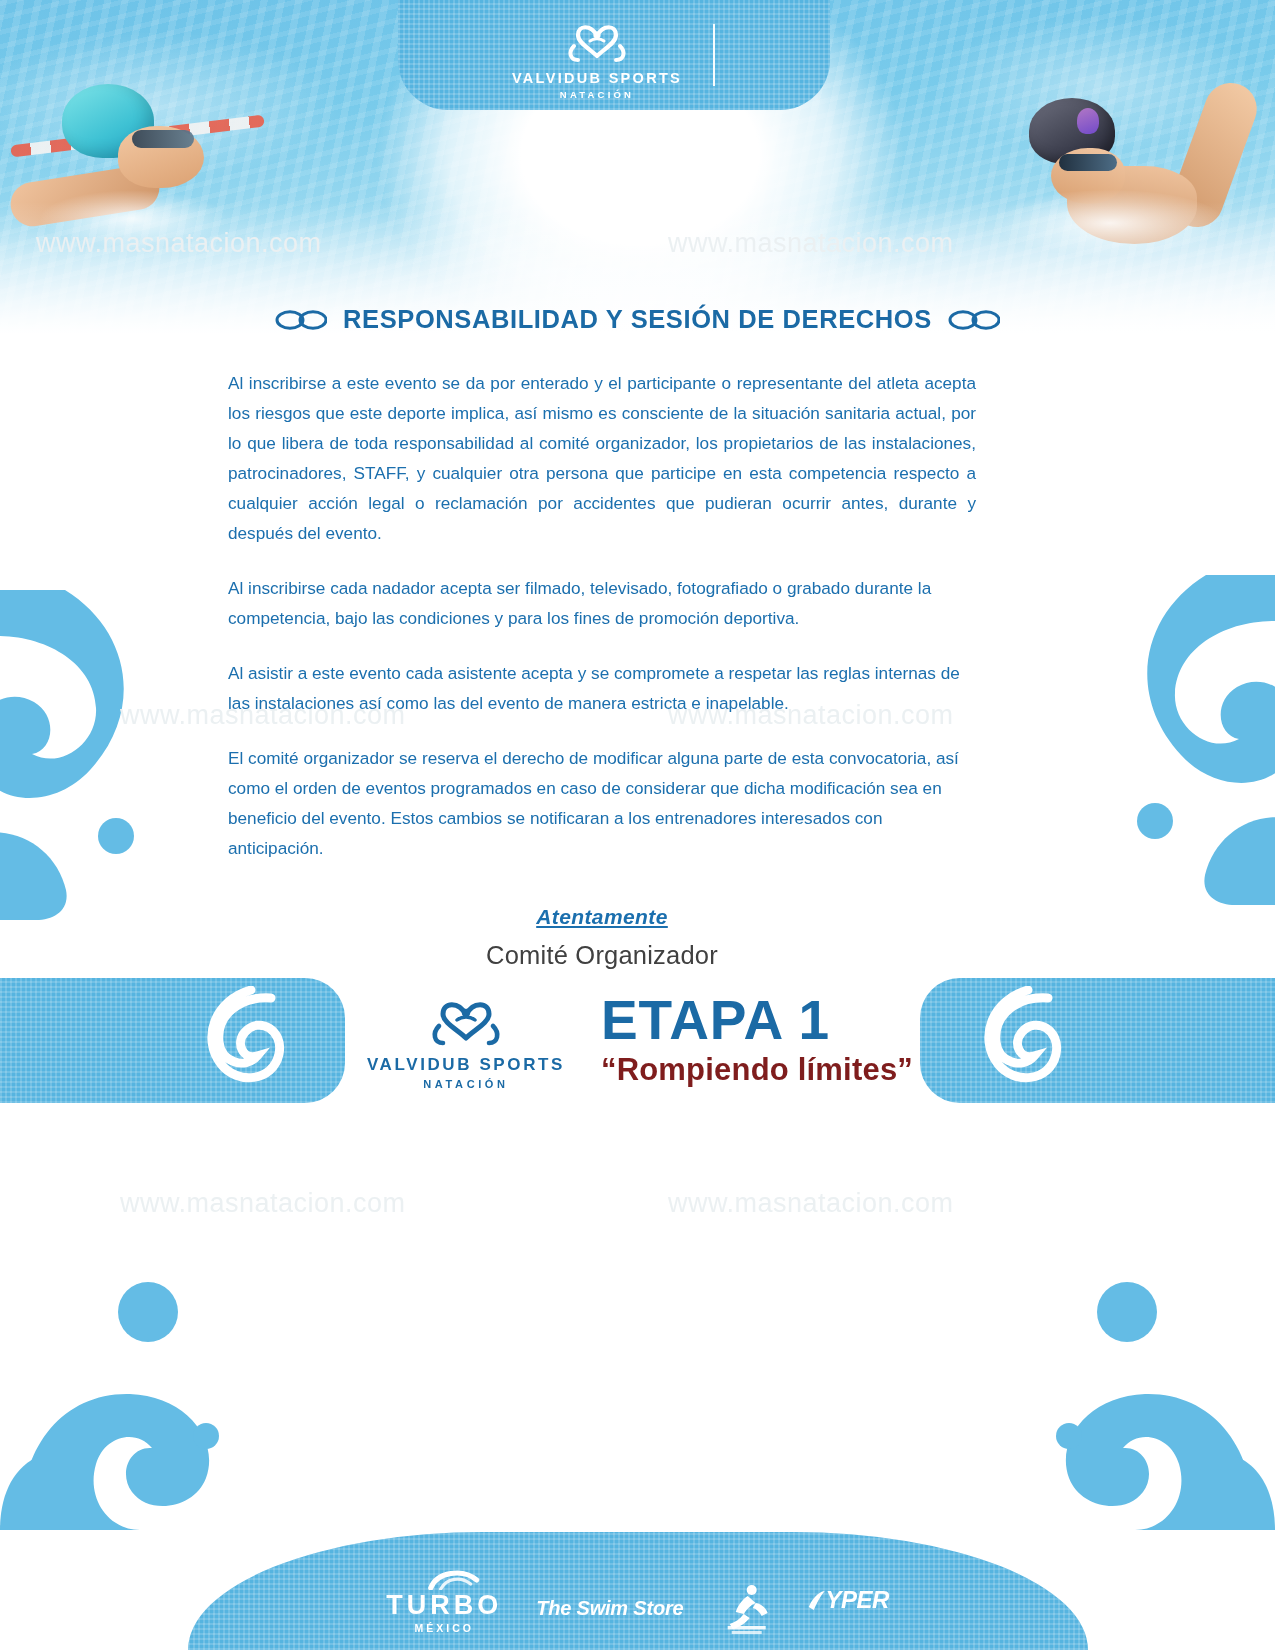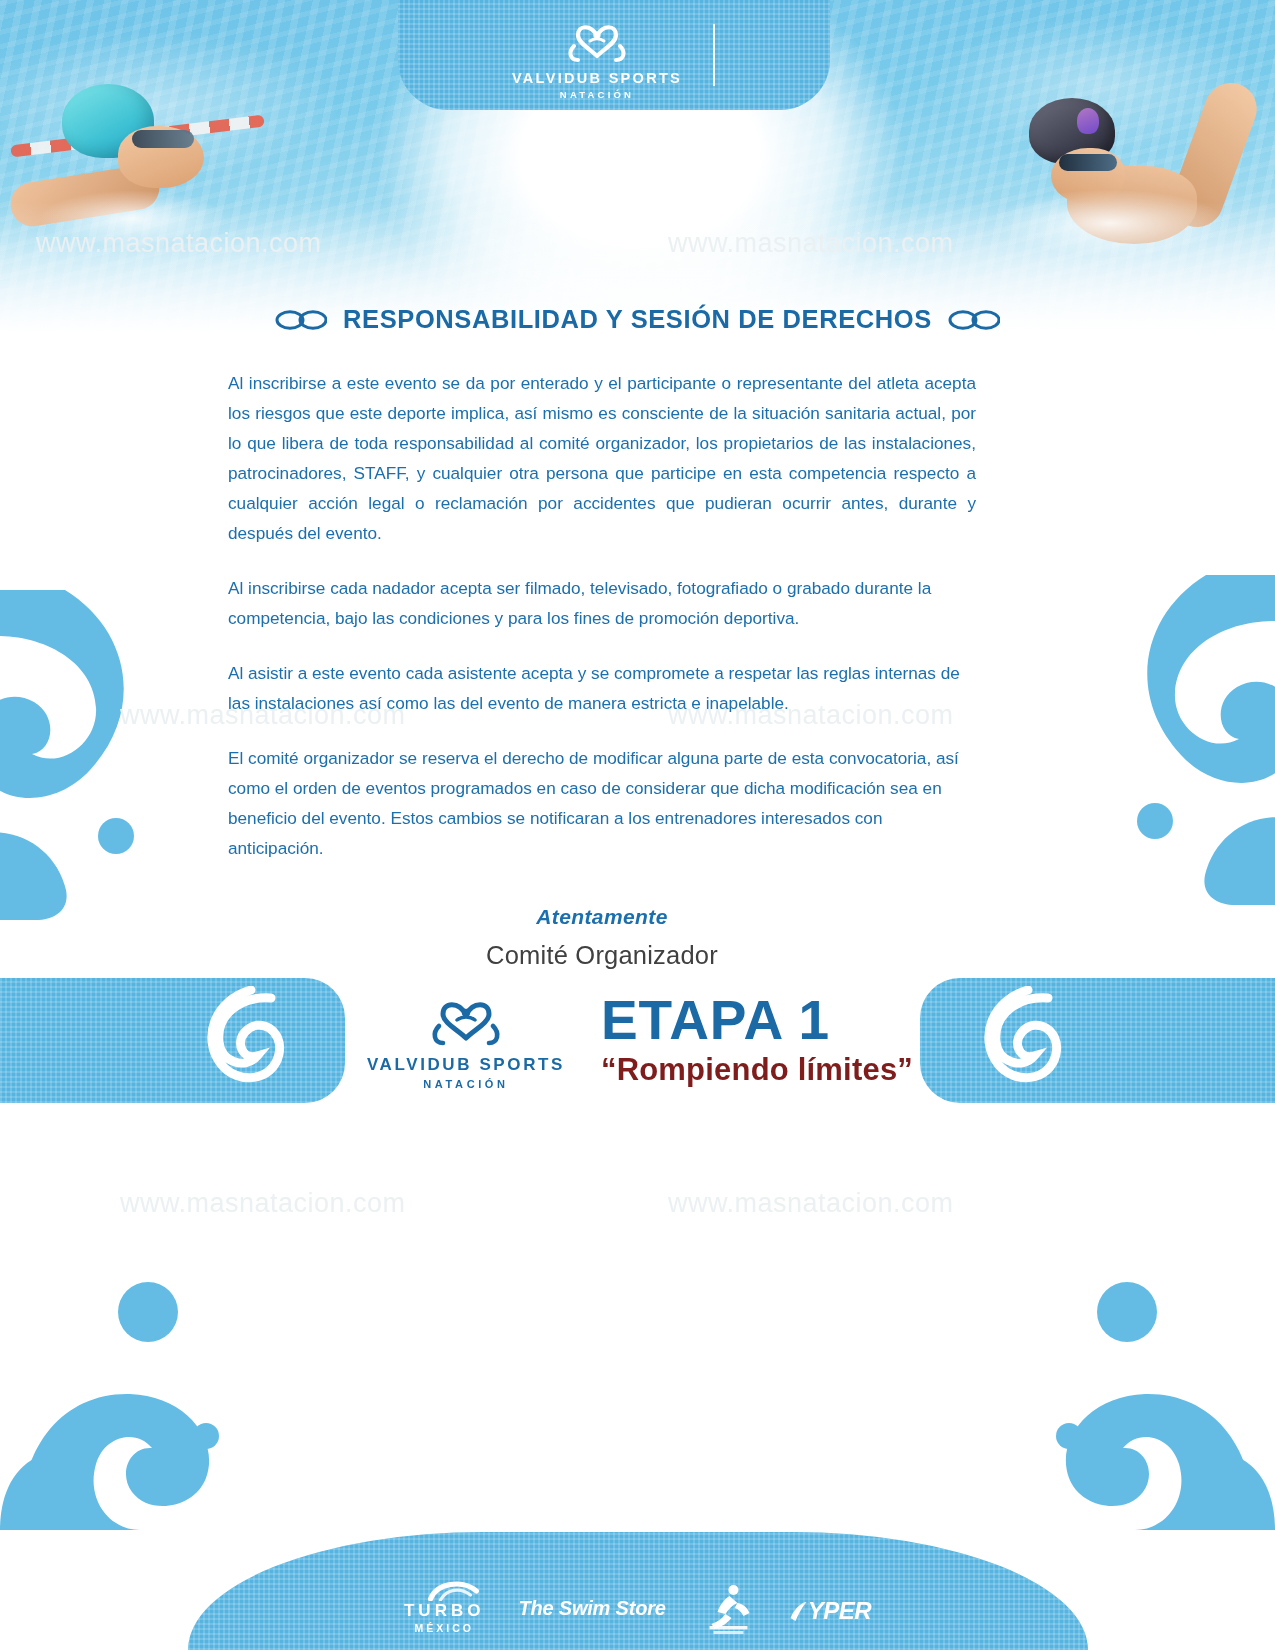--- a/index.html
+++ b/index.html
@@ -119,21 +119,21 @@
 
   
   .body-wrap { position:absolute; left:228px; top:368px; width:748px; z-index:6; }
   .p {
     color:#1b6fae; font-size:17.2px; line-height:30px; font-weight:500;
     font-family:"Liberation Sans", sans-serif;
     margin-bottom:25px;
   }
   .p.justify { text-align:justify; text-align-last:left; }
   .sign { text-align:center; margin-top:42px; }
-  .sign-atte { color:#1b6fae; font-size:21px; font-weight:700; font-style:italic; letter-spacing:.4px; }
+  .sign-atte { color:#1b6fae; font-size:21px; font-weight:700; font-style:italic; letter-spacing:.4px;text-decoration:underline; }
   .sign-com { color:#404040; font-size:25.5px; font-weight:400; margin-top:12px; letter-spacing:.2px; }
 
   
   .swirl { position:absolute; z-index:2; }
   .swirl-left-mid { left:-30px; top:590px; }
   .swirl-right-mid { right:-26px; top:575px; }
 
   
   .etapa-band {
     position:absolute; left:0; top:978px; width:1275px; height:125px; z-index:5;
@@ -173,25 +173,25 @@
   .arc-mesh { position:absolute; inset:0;
     border-top-left-radius:300px 120px; border-top-right-radius:300px 120px;
     background-image:
       repeating-linear-gradient(0deg, rgba(255,255,255,.17) 0 2px, rgba(255,255,255,0) 2px 5px),
       repeating-linear-gradient(90deg, rgba(255,255,255,.17) 0 2px, rgba(255,255,255,0) 2px 5px); }
   .sponsors {
     position:absolute; left:50%; transform:translateX(-50%); bottom:16px;
     display:flex; align-items:flex-end; gap:34px; z-index:6;
   }
   .sp-turbo { display:flex; flex-direction:column; align-items:center; color:#fff; }
-  .sp-turbo-main { font-size:17px; font-weight:700; letter-spacing:4px; position:relative;text-align:right; }
+  .sp-turbo-main { font-size:27px; font-weight:700; letter-spacing:4px; position:relative;text-align:right; }
   .sp-turbo-sub { font-size:10.5px; font-weight:700; letter-spacing:3px; margin-top:1px; }
   .sp-tss { color:#fff; font-size:20px; font-weight:700; font-style:italic; letter-spacing:-.2px; padding-bottom:14px; }
   .sp-runner { width:56px; height:52px; padding-bottom:6px; }
-  .sp-yper { color:#fff; font-size:24px; font-weight:800; font-style:italic; letter-spacing:-.5px; padding-bottom:9px; }
+  .sp-yper { color:#fff; font-size:24px; font-weight:800; font-style:italic; letter-spacing:-.5px; padding-bottom:20px; }
 </style>
 </head>
 <body>
 
 <div class="page">
 
   <div class="hero">
     <div class="hero-water"></div>
 
     <div class="swimmer-left">

